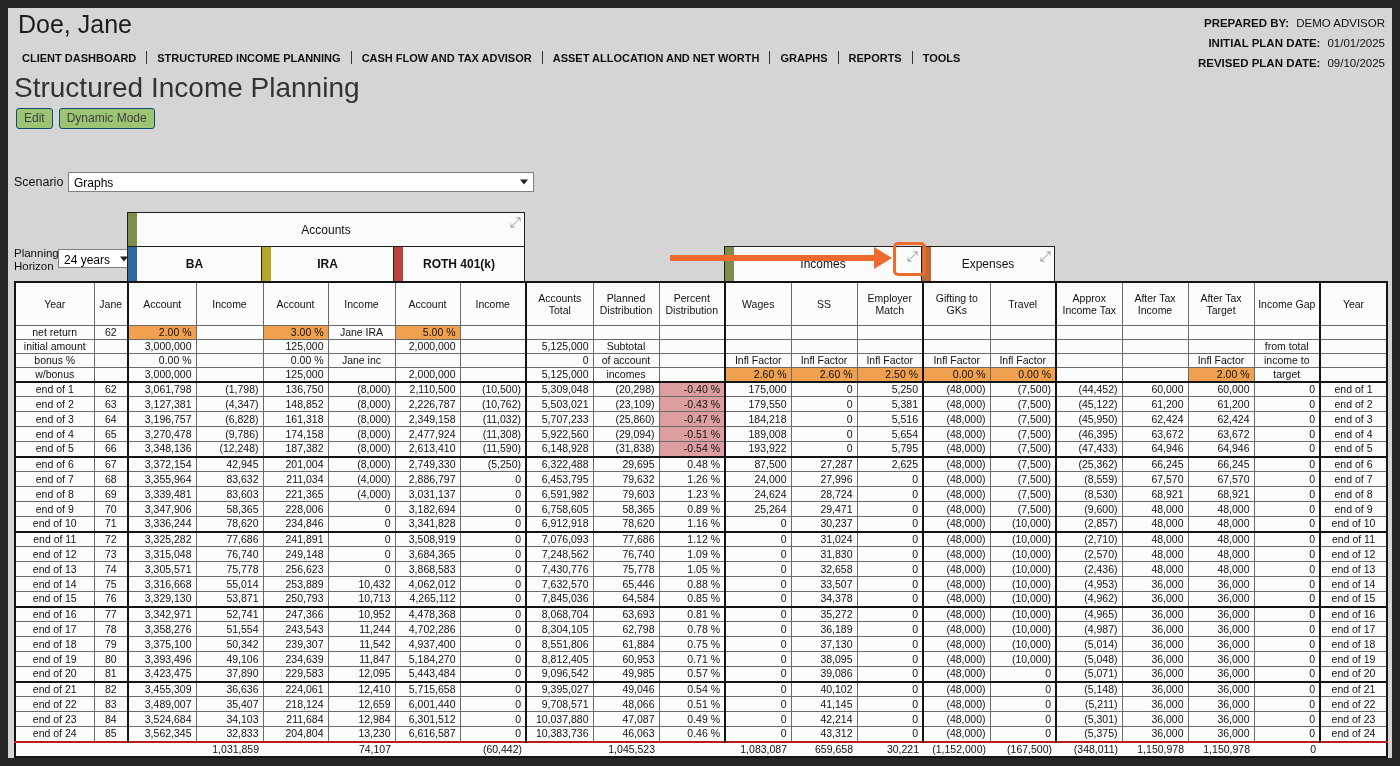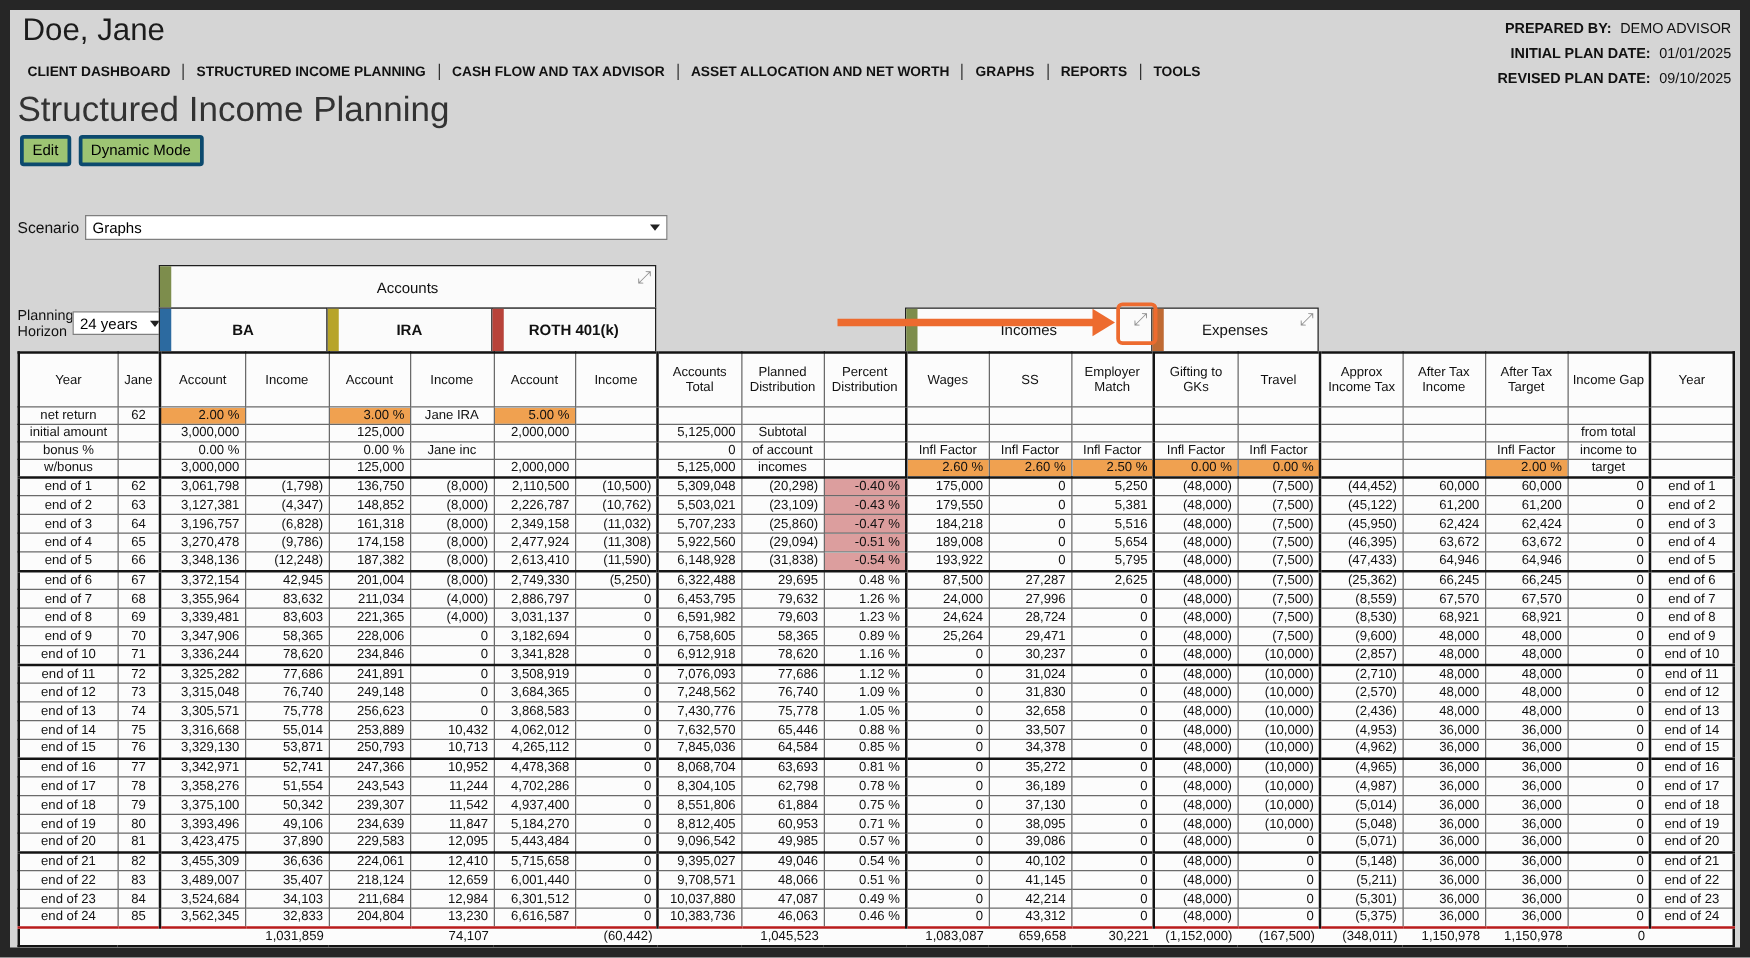--- a/index.html
+++ b/index.html
@@ -21,21 +21,21 @@
 
   .nav { position:absolute; left:8px; top:43px; display:flex; align-items:flex-end; font-size:11px; font-weight:bold; }
   .nav .item { padding:0 10px; cursor:pointer; white-space:nowrap; }
   .nav .item:first-child { padding-left:6px; }
   .nav .sep { width:1px; height:13px; background:#333; }
 
   .page-title { position:absolute; left:6px; top:64px; margin:0; font-size:28px; font-weight:400; color:#333; }
 
   .btn-row { position:absolute; left:8px; top:100px; display:flex; gap:6px; }
   .green-btn {
-    background:var(--button-green); border:3px solid #0c4a6e; color:#000000;
+    background:var(--button-green); border:1px solid #0c4a6e; color:#404040;
     font-size:12px; line-height:15px; padding:2px 7px; border-radius:3px;
     font-family:inherit; cursor:pointer;
   }
 
   .scenario-label { position:absolute; left:6px; top:167px; font-size:12.5px; }
   .sel { position:absolute; background:#fff; border:1px solid #7f7f7f; }
   .sel select {
     appearance:none; -webkit-appearance:none; border:none; background:transparent;
     width:100%; height:100%; font-size:12px; font-family:inherit; padding:0 18px 0 5px; outline:none;
   }

